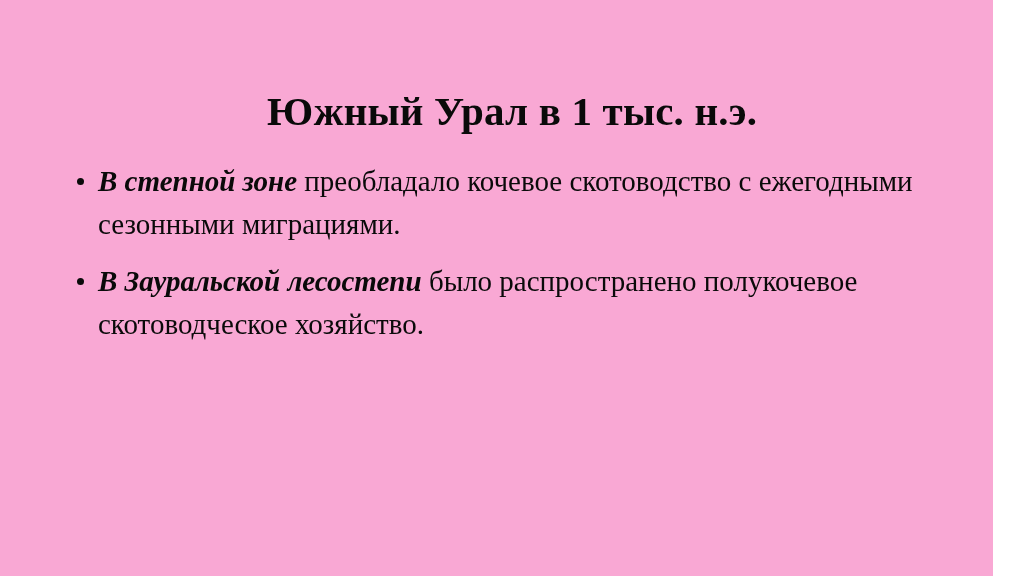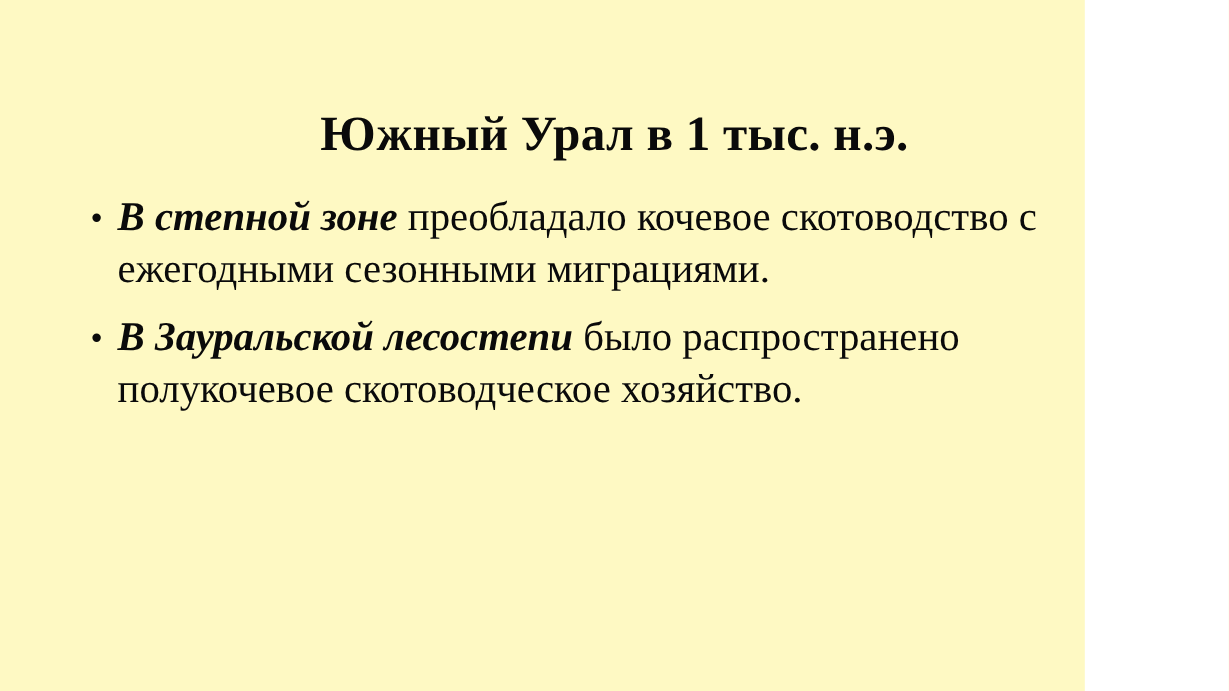--- a/index.html
+++ b/index.html
@@ -10,23 +10,23 @@
 
   body {
     width: 1024px;
     height: 576px;
     overflow: hidden;
     font-family: "Liberation Serif", "DejaVu Serif", serif;
   }
 
   .slide {
     position: relative;
-    width: 904px;
+    width: 993px;
     height: 576px;
-    background: #fef9c3;
+    background: #f9a8d4;
     box-sizing: border-box;
   }
 
   .slide-title {
     position: absolute;
     left: 0;
     top: 60px;
     width: 1024px;
     text-align: center;
     font-family: "Liberation Serif", "DejaVu Serif", serif;
@@ -46,21 +46,21 @@
     margin: 0;
     padding: 0;
     list-style: none;
   }
 
   .bullet-item {
     position: relative;
     padding-left: 26px;
     margin: 0 0 14px 0;
     font-family: "Liberation Serif", "DejaVu Serif", serif;
-    font-size: 34px;
+    font-size: 29px;
     line-height: 43px;
     color: #0a0a0a;
     text-align: left;
   }
 
   .bullet-item:last-child {
     margin-bottom: 0;
   }
 
   .bullet-marker {

